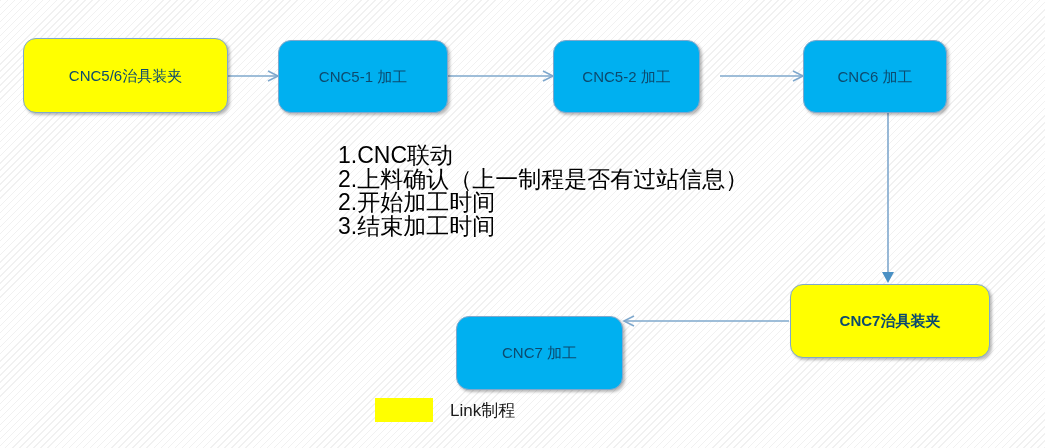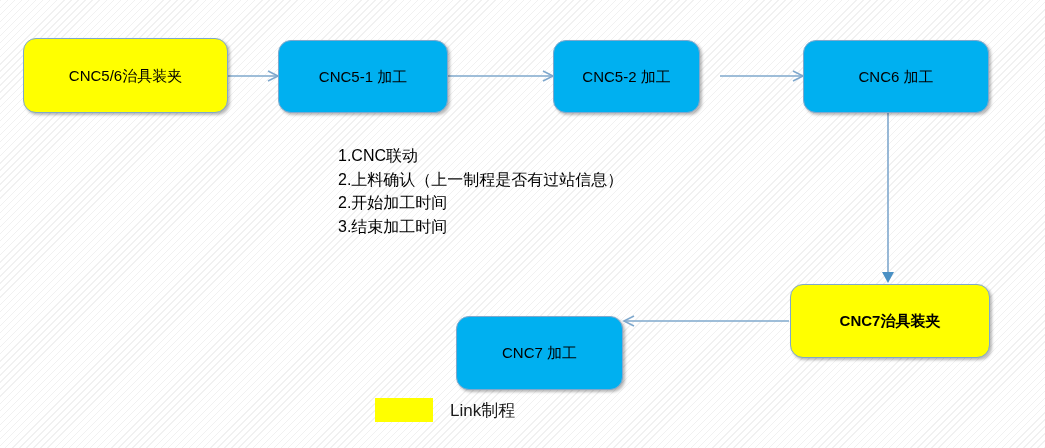--- a/index.html
+++ b/index.html
@@ -26,21 +26,21 @@
   }
   .node {
     position: absolute;
     box-sizing: border-box;
     border: 1px solid #7fa8cd;
     border-radius: 13px;
     display: flex;
     align-items: center;
     justify-content: center;
     text-align: center;
-    color: #000000;
+    color: #0c4a6e;
     font-size: 15px;
     line-height: 1.2;
     box-shadow: 2px 2px 3px rgba(0,0,0,0.28);
     white-space: nowrap;
   }
   .node.yellow { background: #ffff00; }
   .node.blue   { background: #00b0f0; }
 
   svg#edges {
     position: absolute;
@@ -62,21 +62,21 @@
   }
   .edge-head-solid {
     fill: #4a90c4;
     stroke: none;
   }
 
   #notes {
     position: absolute;
     left: 338px;
     top: 144px;
-    font-size: 16px;
+    font-size: 23px;
     line-height: 23.5px;
     color: #000000;
     white-space: nowrap;
   }
   #notes .note-line { display: block; }
 
   #legend {
     position: absolute;
     left: 375px;
     top: 398px;
@@ -141,21 +141,21 @@
   </div>
 
   <div class="node blue" style="left:278px; top:40px; width:170px; height:73px;justify-content:center;">
     <span>CNC5-1 加工</span>
   </div>
 
   <div class="node blue" style="left:553px; top:40px; width:147px; height:73px;">
     <span>CNC5-2 加工</span>
   </div>
 
-  <div class="node blue" style="left:803px; top:40px; width:186px; height:73px;">
+  <div class="node blue" style="left:803px; top:40px; width:144px; height:73px;">
     <span>CNC6 加工</span>
   </div>
 
   <div class="node yellow" style="left:790px; top:284px; width:200px; height:74px;font-weight:bold;">
     <span>CNC7治具装夹</span>
   </div>
 
   <div class="node blue" style="left:456px; top:284px; width:167px; height:74px;margin-top:32px;">
     <span>CNC7 加工</span>
   </div>

